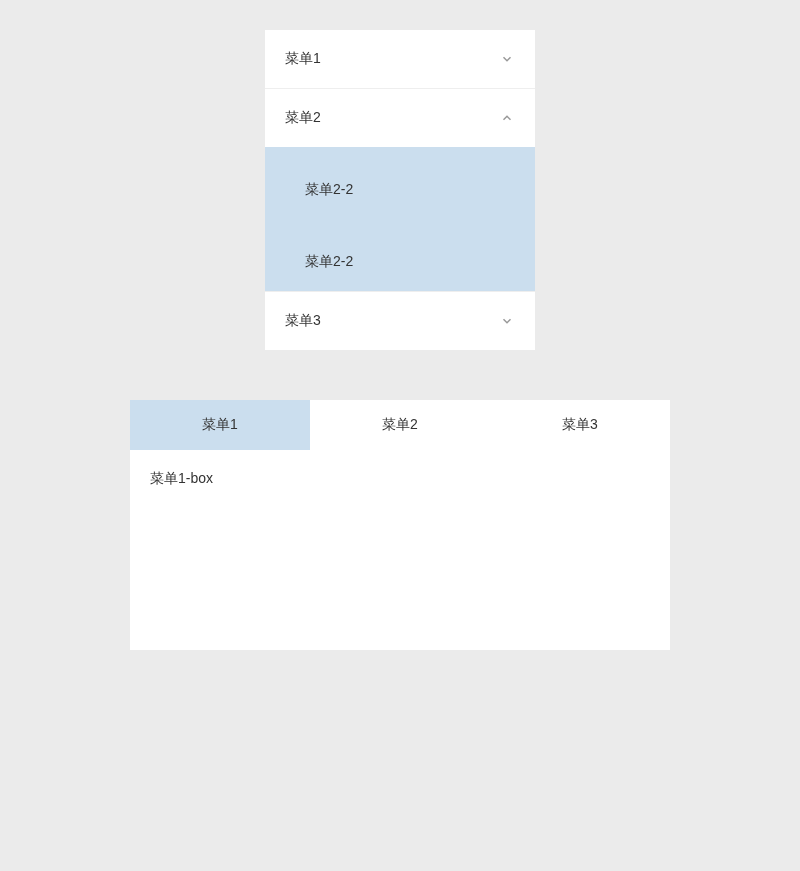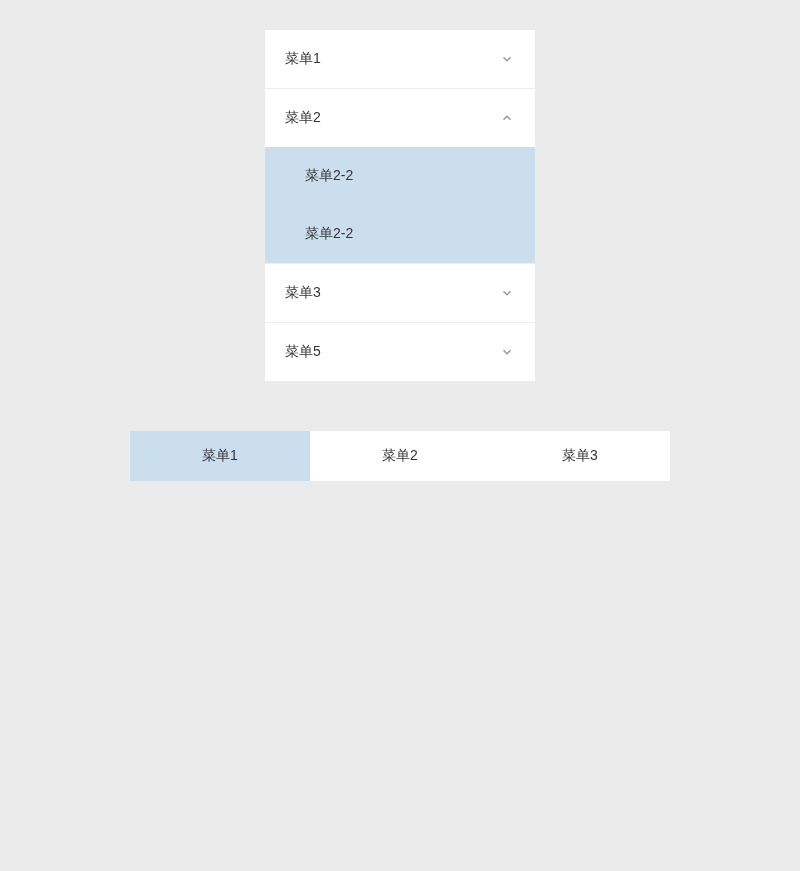--- a/index.html
+++ b/index.html
@@ -49,21 +49,21 @@
       justify-content: center;
     }
     .chevron svg {
       width: 14px;
       height: 14px;
     }
     .submenu {
       background: #cbdeee;
     }
     .submenu-item {
-      padding: 20px 20px 20px 40px;
+      padding: 34px 20px 20px 40px;
       font-size: 14px;
       color: #333;
       cursor: pointer;
     }
     
     
     .tab-panel {
       width: 540px;
       margin: 50px auto 0;
       background: #fff;
@@ -126,34 +126,25 @@
       <span class="accordion-label">菜单3</span>
       <span class="chevron">
         <svg viewBox="0 0 24 24" fill="none" stroke="#999" stroke-width="2.5">
             <polyline points="6 9 12 15 18 9"></polyline>
           </svg>
       </span>
     </div>
   </div>
 
 
-  <div class="accordion-item">
-    <div class="accordion-header">
-      <span class="accordion-label">菜单5</span>
-      <span class="chevron">
-        <svg viewBox="0 0 24 24" fill="none" stroke="#999" stroke-width="2.5">
-            <polyline points="6 9 12 15 18 9"></polyline>
-          </svg>
-      </span>
-    </div>
-  </div>
 
 
 
 </div>
 
 <div class="tab-panel">
   <div class="tab-header">
     <div class="tab active">菜单1</div>
     <div class="tab">菜单2</div>
     <div class="tab">菜单3</div>
   </div>
+  <div class="tab-content">菜单1-box</div>
 </div>
 
 </body></html>

